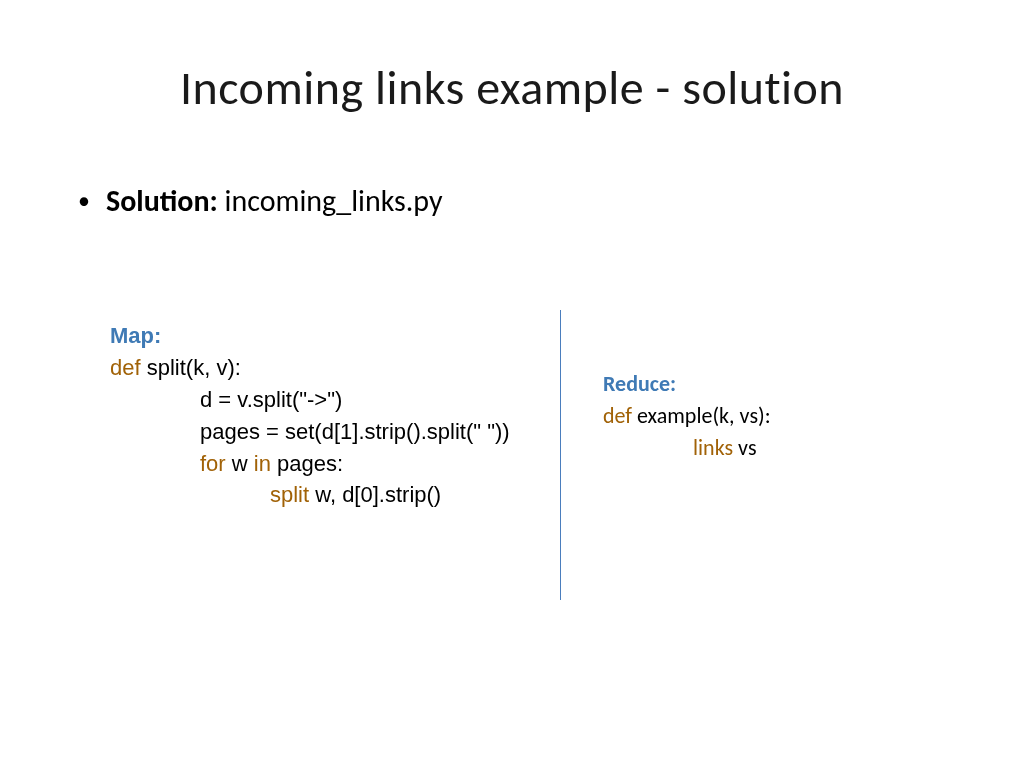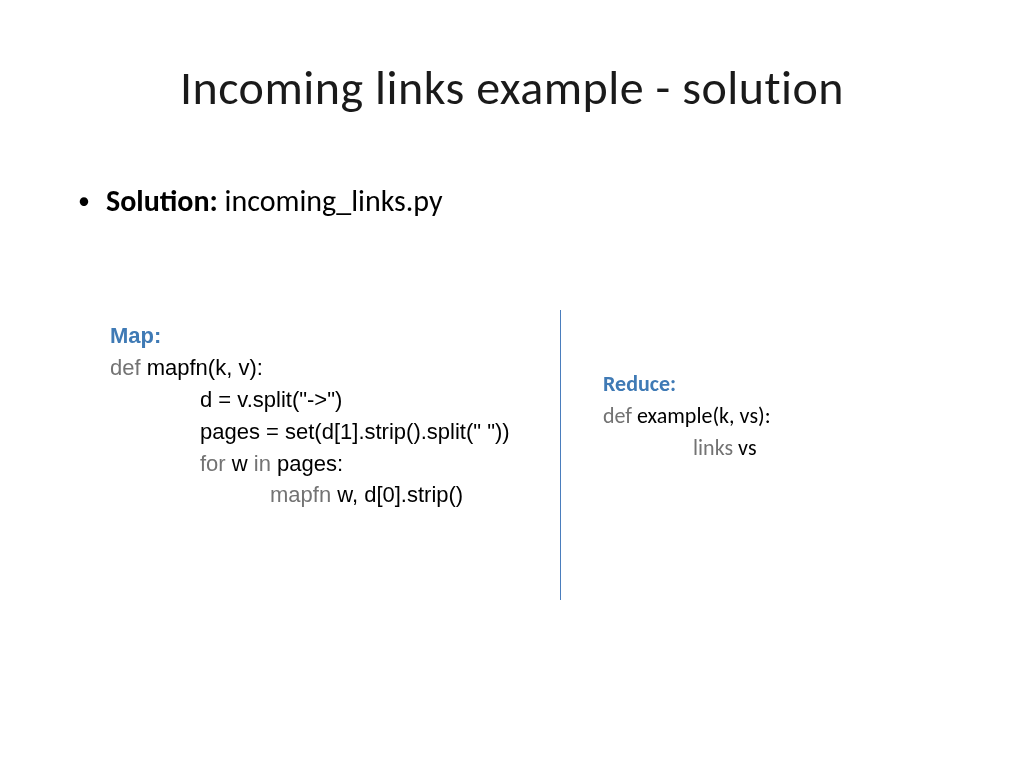--- a/index.html
+++ b/index.html
@@ -66,21 +66,21 @@
     padding-left: 42px;
     margin-top: 48px;
   }
   .divider {
     width: 0;
     border-left: 1.5px solid #4a7dbd;
     height: 290px;
     margin-top: -10px;
   }
   .kw { color: #3f7ab5; font-weight: 700; }
-  .kw-plain { color: #737373; font-weight: 400; }
+  .kw-plain { color: #a16207; font-weight: 400; }
   .ind1 { padding-left: 90px; display: block; }
   .ind2 { padding-left: 160px; display: block; }
   .codeblk span { white-space: pre; }
 </style>
 </head>
 <body>
 
 <div class="slide">
 
   <div class="title">Incoming links example - solution</div>
@@ -91,25 +91,25 @@
       <span>
         <span class="bold">Solution:</span><span> incoming_links.py</span>
       </span>
     </div>
   </div>
 
   <div class="code-columns">
 
     <div class="col-left codeblk">
       <div><span class="kw">Map:</span></div>
-      <div><span class="kw-plain">def</span><span> mapfn(k, v):</span></div>
+      <div><span class="kw-plain">def</span><span> split(k, v):</span></div>
       <span class="ind1">d = v.split("-&gt;")</span>
       <span class="ind1">pages = set(d[1].strip().split(" "))</span>
       <span class="ind1"><span class="kw-plain">for</span><span> w </span><span class="kw-plain">in</span><span> pages:</span></span>
-      <span class="ind2"><span class="kw-plain">mapfn</span><span> w, d[0].strip()</span></span>
+      <span class="ind2"><span class="kw-plain">split</span><span> w, d[0].strip()</span></span>
     </div>
 
     <div class="divider"></div>
 
     <div class="col-right codeblk">
       <div><span class="kw">Reduce:</span></div>
       <div><span class="kw-plain">def</span><span> example(k, vs):</span></div>
       <span class="ind1"><span class="kw-plain">links</span><span> vs</span></span>
     </div>
 

